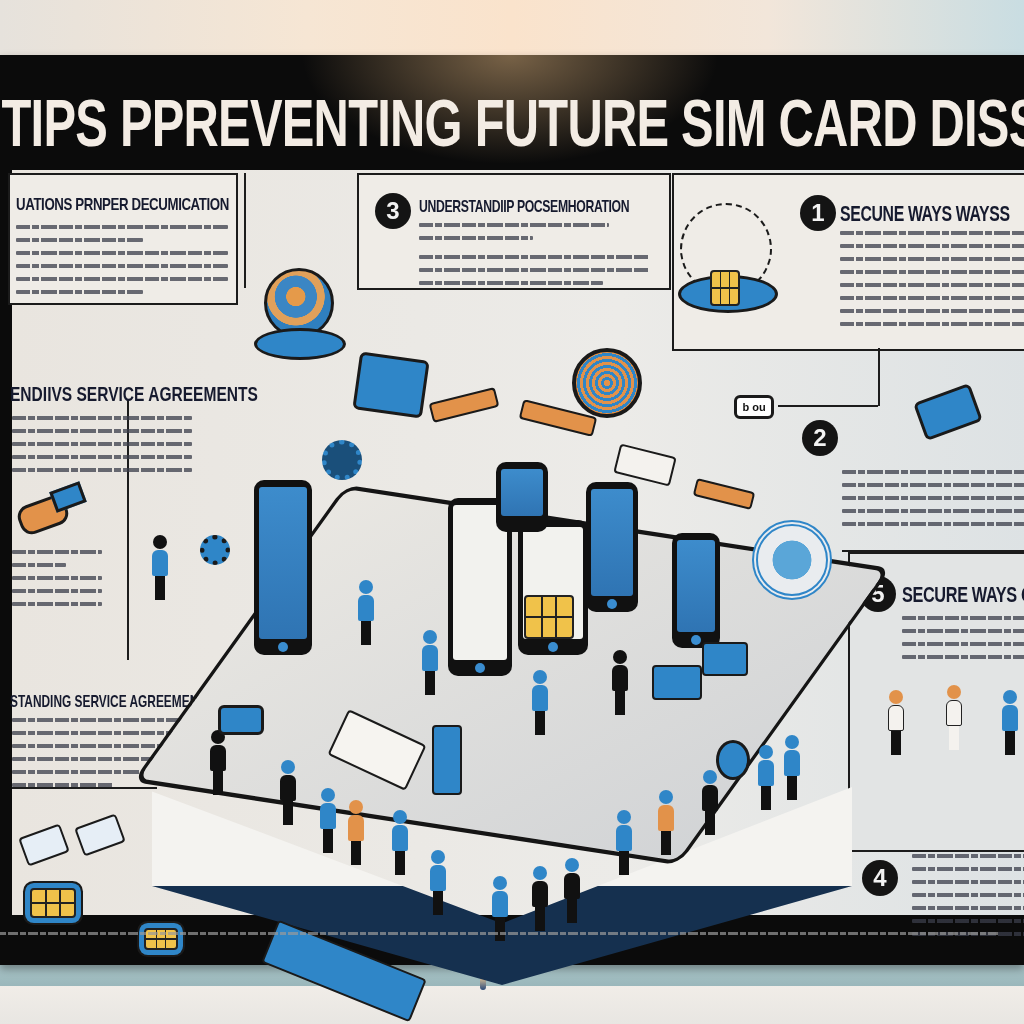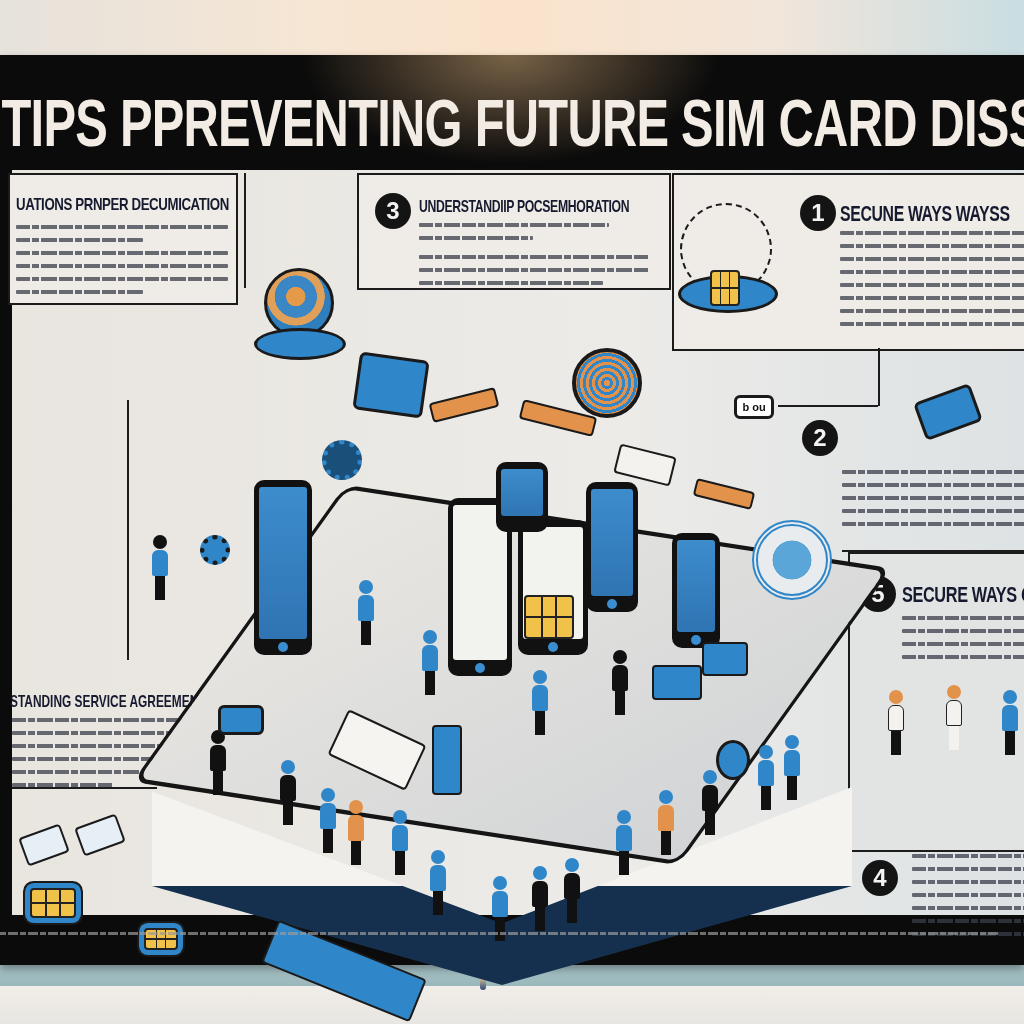--- a/index.html
+++ b/index.html
@@ -124,20 +124,40 @@
     <div class="conn" style="left:866px;top:178px;width:2px;height:58px"></div>
     <div class="conn" style="left:766px;top:235px;width:100px;height:2px"></div>
     <div class="conn" style="left:830px;top:380px;width:194px;height:2px"></div>
     <div class="conn" style="left:836px;top:380px;width:2px;height:300px"></div>
     <div class="conn" style="left:836px;top:680px;width:200px;height:2px"></div>
     <div class="conn" style="left:0px;top:617px;width:145px;height:2px"></div>
     <div class="conn" style="left:115px;top:230px;width:2px;height:260px"></div>
 
     <div class="bubble" style="left:722px;top:225px;width:40px;height:24px;background:#fff;font-size:11px;font-weight:700;line-height:18px;text-align:center;color:#111">b ou</div>
 
+    <div style="position:absolute;left:0;top:212px;width:250px;height:260px">
+      <h3 style="position:absolute;left:-2px;top:0;font-size:21px;font-weight:700;color:#161a2e;white-space:nowrap;transform:scaleX(.74);transform-origin:0 50%">ENDIIVS SERVICE AGREEMENTS</h3>
+      <div class="lines" style="left:0;top:34px;width:180px">
+        <i></i>
+          <i></i>
+          <i></i>
+          <i></i>
+          <i></i>
+      </div>
+
+      <div class="icon orange" style="left:6px;top:118px;width:50px;height:30px;border:3px solid #1a1a1a;border-radius:12px;transform:rotate(-20deg)"></div>
+      <div class="icon blue" style="left:40px;top:104px;width:32px;height:22px;border:3px solid #1a1a1a;transform:rotate(-20deg)"></div>
+      <div class="lines" style="left:0;top:168px;width:90px">
+        <i></i>
+          <i class="short"></i>
+          <i></i>
+          <i></i>
+          <i></i>
+      </div>
+    </div>
 
     <div style="position:absolute;left:790px;top:250px;width:240px;height:120px">
       <div class="badge" style="left:0;top:0">2</div>
       <div class="lines" style="left:40px;top:50px;width:194px">
         <i></i>
           <i></i>
           <i></i>
           <i></i>
           <i></i>
       </div>

